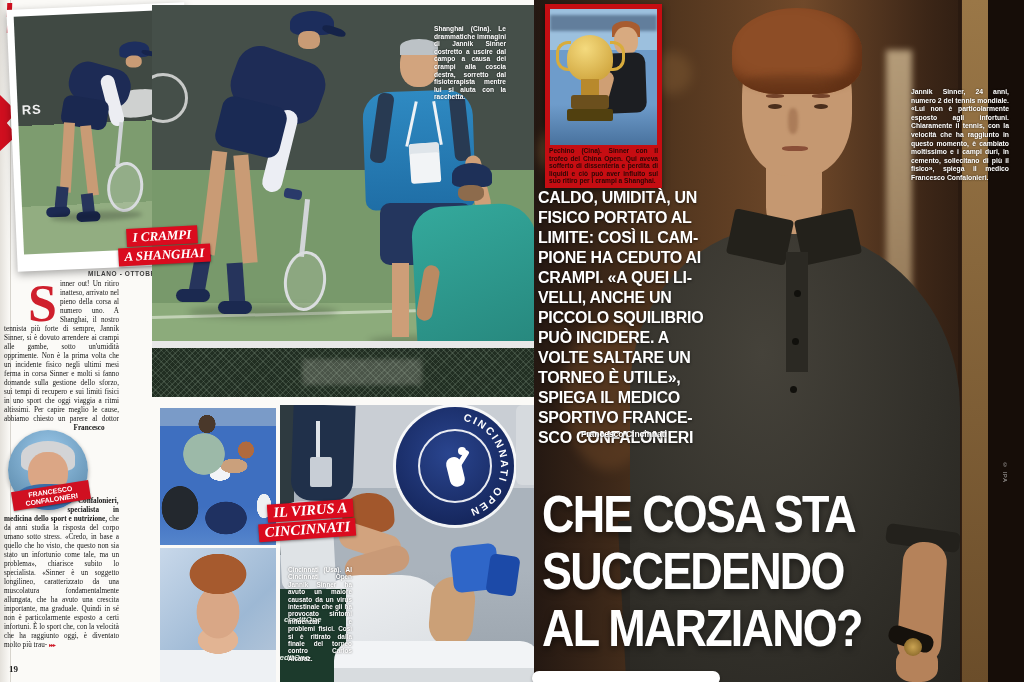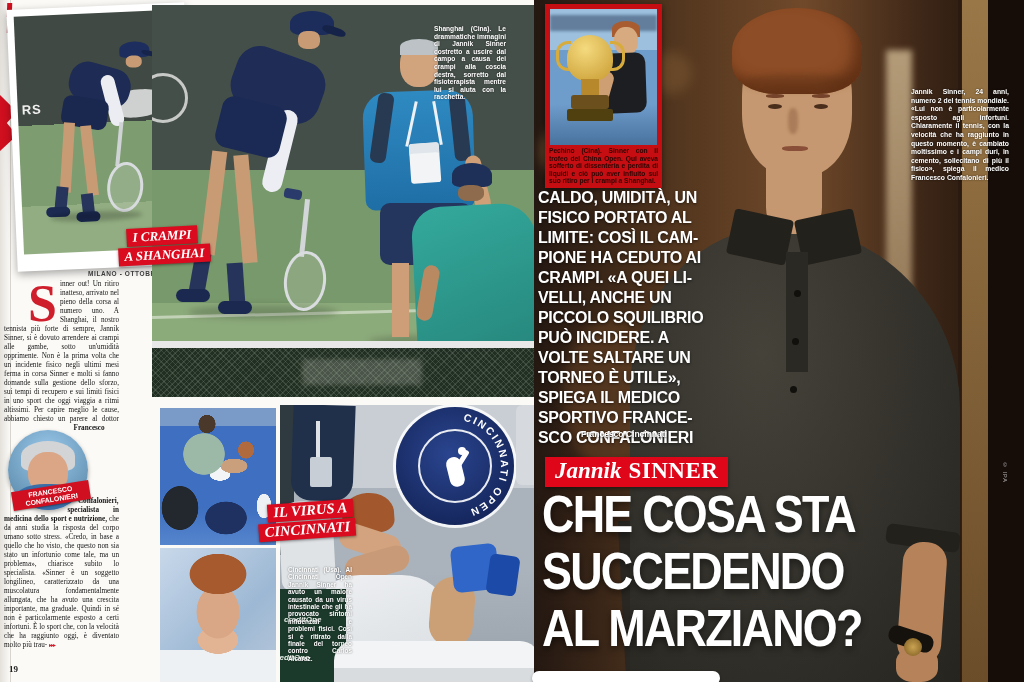--- a/index.html
+++ b/index.html
@@ -309,23 +309,20 @@
 VELLI, ANCHE UN
 PICCOLO SQUILIBRIO
 PUÒ INCIDERE. A
 VOLTE SALTARE UN
 TORNEO È UTILE»,
 SPIEGA IL MEDICO
 SPORTIVO FRANCE-
 SCO CONFALONIERI</div>
   <div class="a" id="byline">Francesco Cincinnati</div>
 
-  <div class="a" id="kicker">
-    <span class="it">Jannik</span><span class="sm">SINNER</span>
-  </div>
   <div class="a" id="headline">CHE COSA STA
 SUCCEDENDO
 AL MARZIANO?</div>
   <div class="a" id="bottombar"></div>
 
   <div class="a" id="sidecap">Jannik Sinner, 24 anni, numero 2 del tennis mondiale. «Lui non è particolarmente esposto agli infortuni. Chiaramente il tennis, con la velocità che ha raggiunto in questo momento, è cambiato moltissimo e i campi duri, in cemento, sollecitano di più il fisico», spiega il medico Francesco Confalonieri.</div>
   <div class="a" id="credit">© IPA</div>
 
 </div>
 

